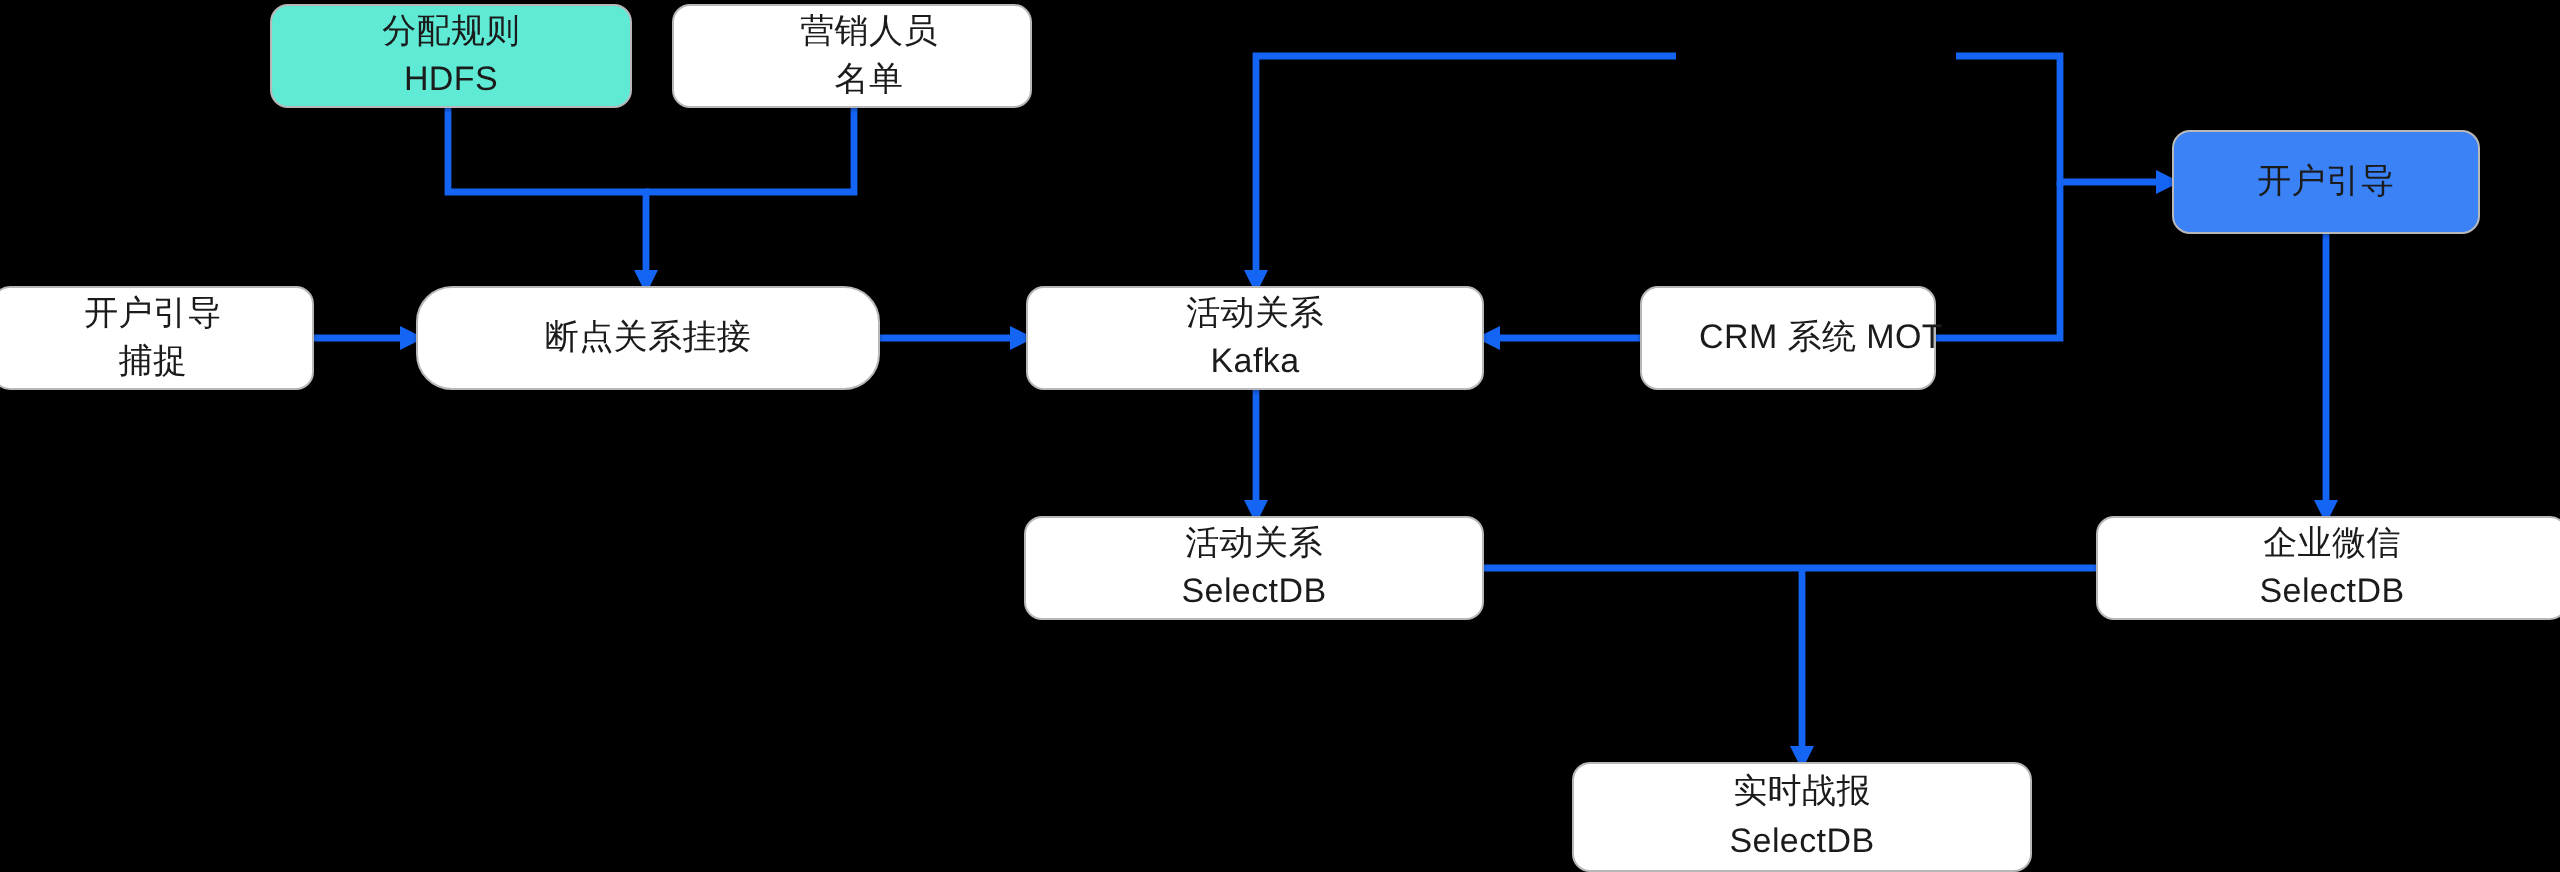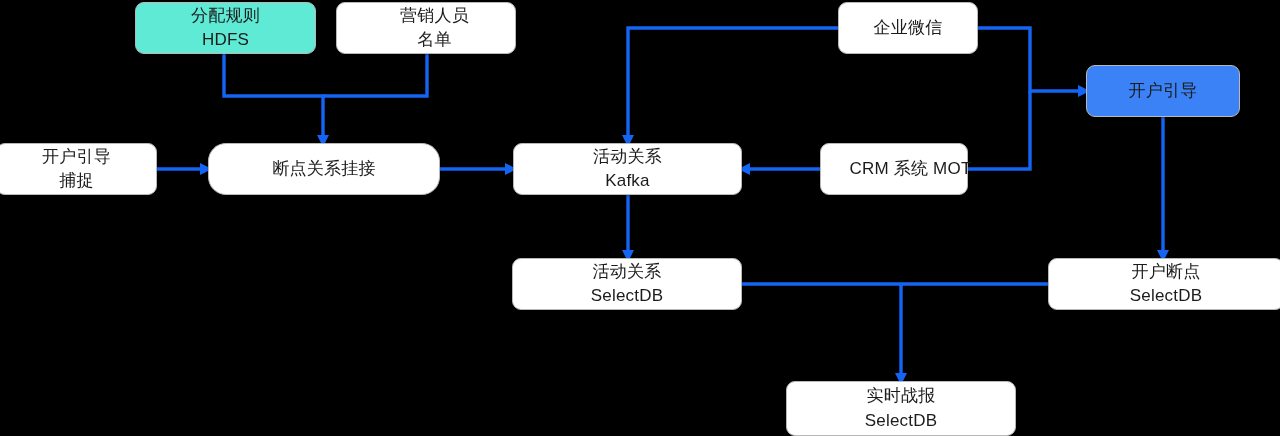--- a/index.html
+++ b/index.html
@@ -79,24 +79,20 @@
   <div class="node" style="left: 135px; top: 2px; width: 181px; height: 52px; background: #5eead4; color: rgb(27, 27, 27);">
     <span>分配规则</span>
     <span class="line2">HDFS</span>
   </div>
 
   <div class="node" style="left: 336px; top: 2px; width: 180px; height: 52px; background: rgb(255, 255, 255); color: rgb(27, 27, 27); padding-left: 17px;">
     <span>营销人员</span>
     <span class="line2">名单</span>
   </div>
 
-  <div class="node" style="left: 838px; top: 2px; width: 140px; height: 52px; background: rgb(255, 255, 255); color: rgb(27, 27, 27);">
-    <span>企业微信</span>
-
-  </div>
 
   <div class="node" style="left: 1086px; top: 65px; width: 154px; height: 52px; background: #3b82f6; color: rgb(27, 27, 27);">
     <span>开户引导</span>
 
   </div>
 
   <div class="node" style="left: -4px; top: 143px; width: 161px; height: 52px; background: rgb(255, 255, 255); color: rgb(27, 27, 27);">
     <span>开户引导</span>
     <span class="line2">捕捉</span>
   </div>
@@ -115,21 +111,21 @@
     <span>CRM 系统 MOT</span>
 
   </div>
 
   <div class="node" style="left: 512px; top: 258px; width: 230px; height: 52px; background: rgb(255, 255, 255); color: rgb(27, 27, 27);">
     <span>活动关系</span>
     <span class="line2">SelectDB</span>
   </div>
 
   <div class="node" style="left: 1048px; top: 258px; width: 236px; height: 52px; background: rgb(255, 255, 255); color: rgb(27, 27, 27);">
-    <span>开户断点</span>
+    <span>企业微信</span>
     <span class="line2">SelectDB</span>
   </div>
 
   <div class="node" style="left: 786px; top: 381px; width: 230px; height: 55px; background: rgb(255, 255, 255); color: rgb(27, 27, 27);">
     <span>实时战报</span>
     <span class="line2">SelectDB</span>
   </div>
 
 </div>
 

